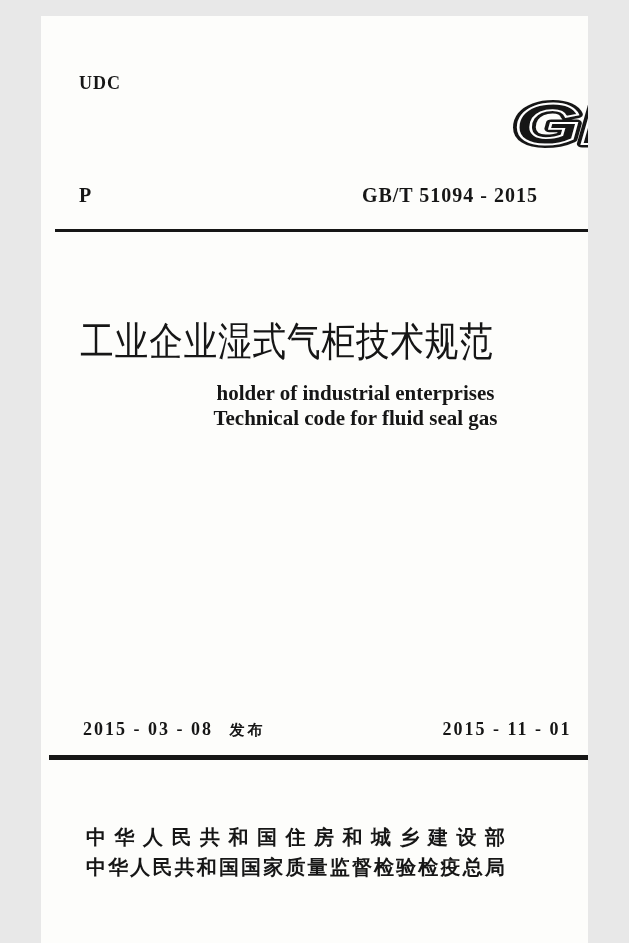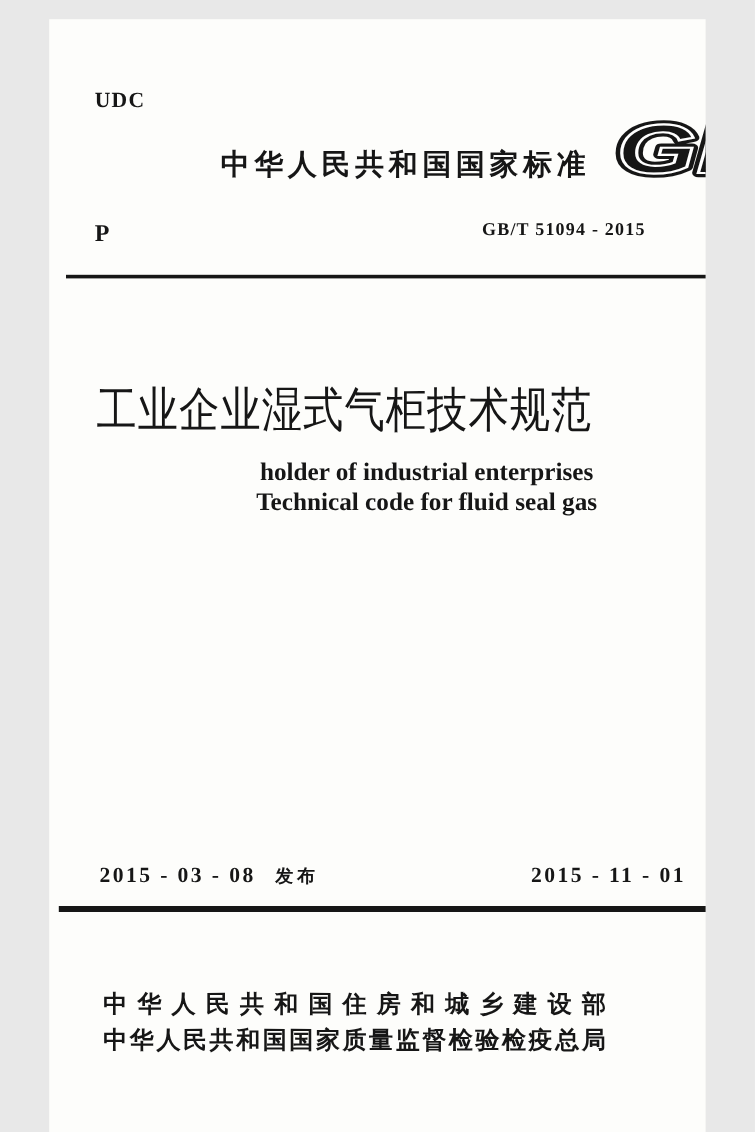--- a/index.html
+++ b/index.html
@@ -29,21 +29,21 @@
   .gb-logo {
     position: absolute; left: 464px; top: 74px;
     width: 146px; height: 66px;
   }
   .class-p {
     position: absolute; left: 38px; top: 168px;
     font-size: 20px; font-weight: bold;
   }
   .std-number {
     position: absolute; right: 50px; top: 168px;
-    font-size: 15px; font-weight: bold; letter-spacing: 1px;
+    font-size: 20px; font-weight: bold; letter-spacing: 1px;
     white-space: nowrap;
   }
   .rule-top {
     position: absolute; left: 14px; top: 213px;
     width: 599px; height: 3px; background: #161616;
   }
   .title-cn {
     position: absolute; left: 0; top: 298px; width: 629px;
     font-size: 40px; letter-spacing: 1px;
     white-space: nowrap;
@@ -89,21 +89,20 @@
     white-space: nowrap;
   }
 </style>
 </head>
 <body>
 
 <div class="page">
 
   <div class="udc serif">UDC</div>
 
-  <div class="std-header sans">中华人民共和国国家标准</div>
 
   <svg class="gb-logo" viewBox="0 0 146 66" aria-hidden="true">
     <text x="73" y="54" text-anchor="middle" font-family="'Liberation Sans', sans-serif" font-weight="bold" font-style="italic" font-size="58" textLength="128" lengthAdjust="spacingAndGlyphs" fill="#161616" stroke="#161616" stroke-width="7" stroke-linejoin="round">GB</text>
     <text x="73" y="54" text-anchor="middle" font-family="'Liberation Sans', sans-serif" font-weight="bold" font-style="italic" font-size="58" textLength="128" lengthAdjust="spacingAndGlyphs" fill="none" stroke="#ffffff" stroke-width="1.8">GB</text>
   </svg>
 
   <div class="class-p serif">P</div>
 
   <div class="std-number serif">GB/T 51094 - 2015</div>
 

